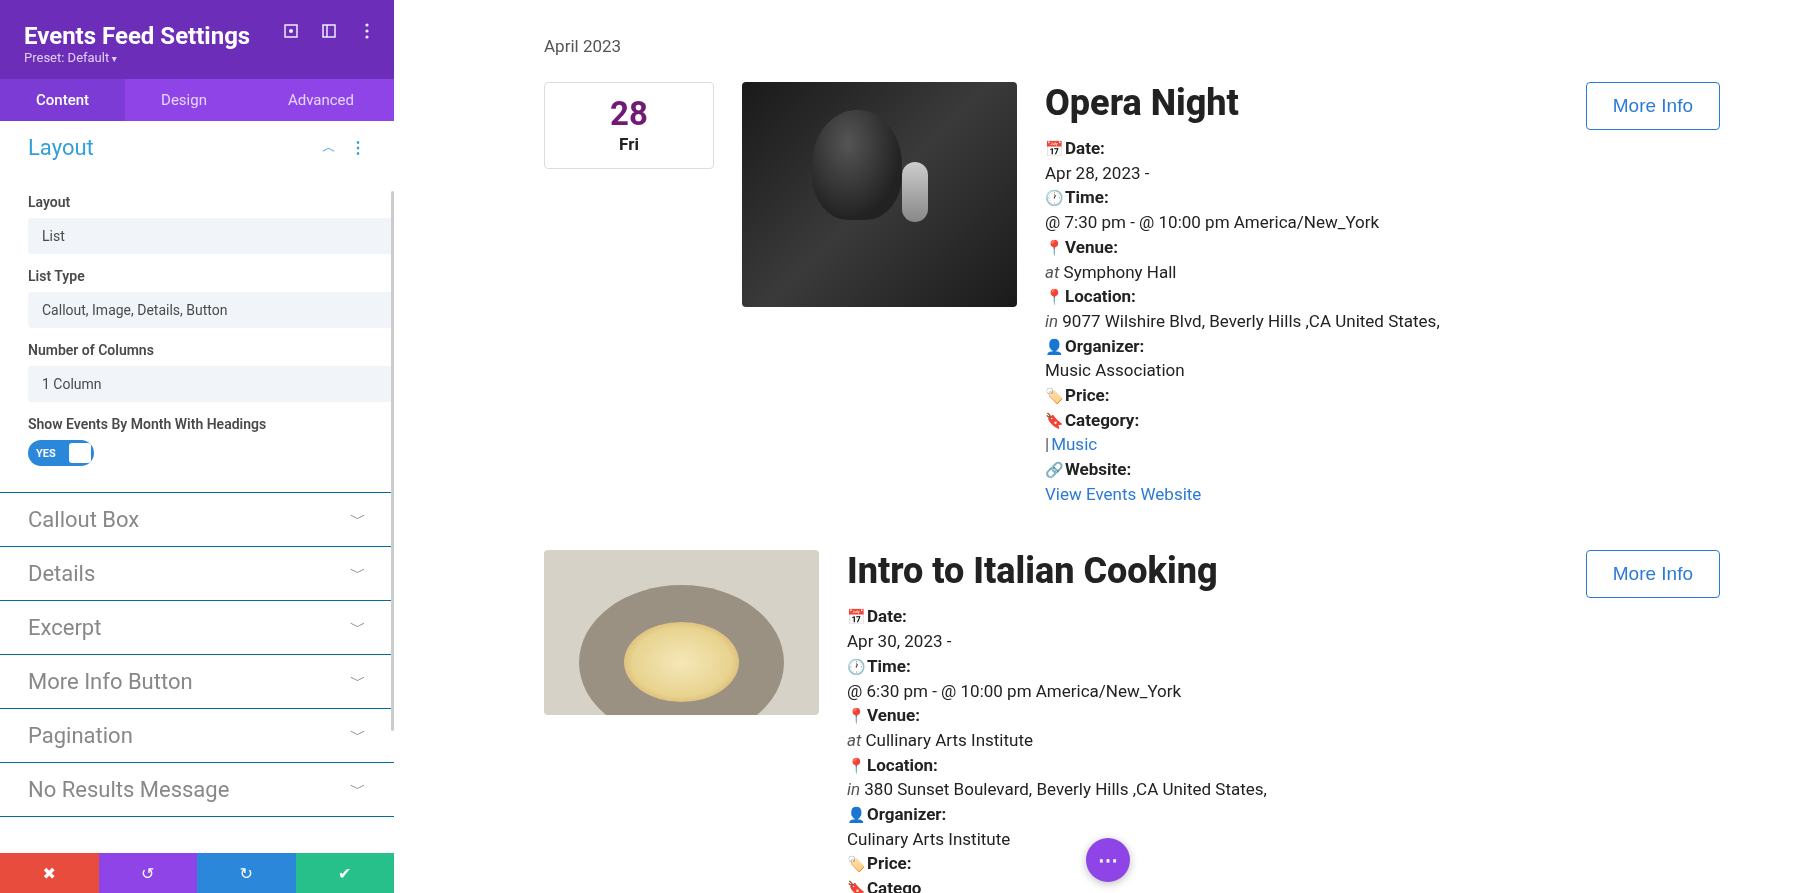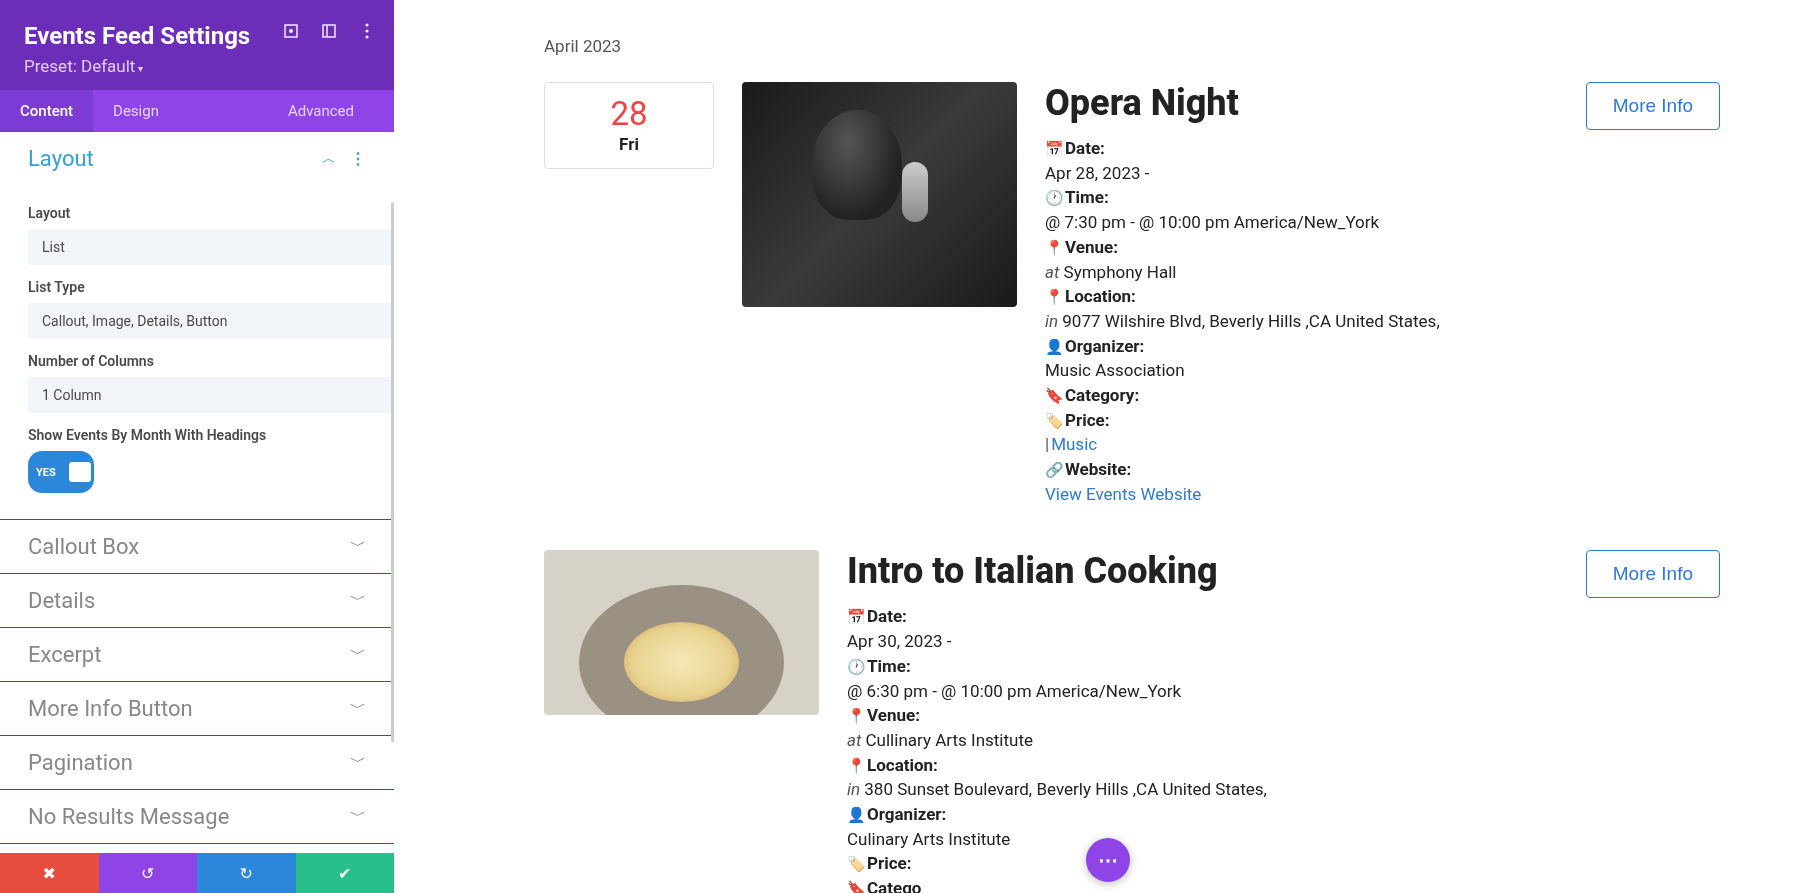--- a/index.html
+++ b/index.html
@@ -2,65 +2,65 @@
 <html><head>
 <meta charset="utf-8">
 <style>
 * { margin: 0; padding: 0; box-sizing: border-box; }
 body { font-family: -apple-system, BlinkMacSystemFont, "Segoe UI", Roboto, Helvetica, Arial, sans-serif; background: #fff; width: 1800px; height: 893px; overflow: hidden; position: relative; }
 
 
 .sidebar { position: absolute; left: 0; top: 0; width: 394px; height: 893px; background: #fff; display: flex; flex-direction: column; }
 .sb-header { background: #6c2eb9; color: #fff; padding: 22px 24px 14px; position: relative; }
 .sb-title { font-size: 24px; font-weight: 700; }
-.sb-preset { font-size: 17px; color: #e0cff5; margin-top: 6px; cursor: pointer; }
+.sb-preset { font-size: 13px; color: #e0cff5; cursor: pointer; }
 .sb-preset::after { content: " ▾"; font-size: 10px; }
 .sb-header-icons { position: absolute; right: 18px; top: 22px; display: flex; gap: 20px; }
 .sb-header-icons span { width: 18px; height: 18px; display: inline-flex; align-items: center; justify-content: center; cursor: pointer; opacity: 0.9; }
 
 .sb-tabs { display: flex; background: #8e44e7; }
-.sb-tab { flex: none; padding: 12px 20px; color: #e6d6fb; font-size: 15px; cursor: pointer; }
+.sb-tab { flex: none; padding: 12px 36px; color: #e6d6fb; font-size: 15px; cursor: pointer; }
 .sb-tab.active { background: #7c3bd4; color: #fff; font-weight: 500; }
 
 .sb-body { flex: 1; overflow-y: auto; position: relative; }
 .sb-body::after { content: ""; position: absolute; right: 0; top: 70px; width: 3px; height: 540px; background: #ccc; border-radius: 2px; }
 
 .section { border-bottom: 1px solid #0369a1; }
 .section-header { display: flex; align-items: center; justify-content: space-between; padding: 14px 28px; cursor: pointer; }
 .section-title { font-size: 22px; color: #32a0d6; font-weight: 400; }
 .section-title.collapsed { color: #888; }
 .section-icons { display: flex; align-items: center; gap: 14px; color: #32a0d6; }
 .section-icons .chev { font-size: 14px; }
 .section-icons .dots { font-size: 16px; font-weight: bold; }
 .chev.collapsed { color: #888; }
 
 .section-content { padding: 6px 28px 22px; }
 .field-label { font-size: 14px; color: #4a4a4a; font-weight: 600; margin-top: 14px; margin-bottom: 8px; }
 .select-ctl { background: #f1f5f9; border: none; border-radius: 4px; padding: 10px 14px; font-size: 14px; color: #4a4a4a; width: 388px; position: relative; display: flex; align-items: center; justify-content: space-between; cursor: pointer; }
 .select-ctl::after { content: ""; width: 0; height: 0; border-left: 4px solid transparent; border-right: 4px solid transparent; border-top: 5px solid #888; position: absolute; right: 14px; top: 16px; }
 .select-ctl::before { content: ""; width: 0; height: 0; border-left: 4px solid transparent; border-right: 4px solid transparent; border-bottom: 5px solid #888; position: absolute; right: 14px; top: 9px; }
 
-.toggle { display: inline-flex; align-items: center; background: #2b87da; border-radius: 14px; height: 42px; width: 66px; padding: 2px; position: relative; cursor: pointer; text-decoration: underline; }
+.toggle { display: inline-flex; align-items: center; background: #2b87da; border-radius: 14px; height: 26px; width: 66px; padding: 2px; position: relative; cursor: pointer; text-decoration: underline; }
 .toggle .label { color: #fff; font-size: 11px; font-weight: 700; position: absolute; left: 8px; }
 .toggle .knob { width: 22px; height: 20px; background: #fff; border-radius: 3px; position: absolute; right: 3px; }
 
 .sb-footer { display: flex; height: 40px; }
 .sb-footer > div { flex: 1; display: flex; align-items: center; justify-content: center; color: #fff; cursor: pointer; font-size: 16px; }
 .btn-close { background: #e74c3c; }
 .btn-undo { background: #8e44e7; }
 .btn-redo { background: #2b87da; }
 .btn-save2 { background: #27c08b; flex: 1.3; }
 
 
 .preview { position: absolute; left: 394px; top: 0; width: 1406px; height: 893px; overflow: hidden; padding: 0 80px 0 150px; }
 .month-heading { font-size: 17px; color: #555; margin-top: 36px; margin-bottom: 26px; font-weight: 400; }
 
 .event { display: flex; gap: 28px; margin-bottom: 44px; align-items: flex-start; }
 .callout { width: 170px; border: 1px solid #ddd; border-radius: 4px; padding: 14px 0; text-align: center; flex-shrink: 0; }
-.callout-day { font-size: 33px; font-weight: 400; color: #ef4444; line-height: 1; }
+.callout-day { font-size: 33px; font-weight: 700; color: #701a75; line-height: 1; }
 .callout-dow { font-size: 17px; font-weight: 700; color: #222; margin-top: 4px; }
 
 .event-img { width: 275px; height: 225px; border-radius: 4px; flex-shrink: 0; display: flex; align-items: center; justify-content: center; overflow: hidden; }
 .event-img.singer { background: linear-gradient(135deg, #1a1a1a 0%, #3a3a3a 50%, #1a1a1a 100%); position: relative; }
 .event-img.singer::before { content: ""; position: absolute; width: 90px; height: 110px; border-radius: 50% 50% 40% 40%; background: radial-gradient(ellipse at 40% 30%, #555 0%, #222 70%); top: 28px; left: 70px; }
 .event-img.singer::after { content: ""; position: absolute; width: 26px; height: 60px; background: linear-gradient(#ccc, #888); border-radius: 13px; top: 80px; left: 160px; }
 .event-img.food { background: #d6d2c8; position: relative; }
 .event-img.food::before { content: ""; position: absolute; width: 205px; height: 155px; border-radius: 50%; background: #9a9182; top: 35px; left: 35px; }
 .event-img.food::after { content: ""; position: absolute; width: 115px; height: 80px; border-radius: 50%; background: radial-gradient(ellipse, #f5e7b8 0%, #e8d490 60%, #c89050 100%); top: 72px; left: 80px; }
 
@@ -208,22 +208,22 @@
         <div class="det-row"><span class="det-icon">📅</span><span class="det-label">Date:</span></div>
         <div class="det-row det-val">Apr 28, 2023 -</div>
         <div class="det-row"><span class="det-icon">🕐</span><span class="det-label">Time:</span></div>
         <div class="det-row det-val">@ 7:30 pm - @ 10:00 pm America/New_York</div>
         <div class="det-row"><span class="det-icon">📍</span><span class="det-label">Venue:</span></div>
         <div class="det-row det-val"><span class="em">at </span>Symphony Hall</div>
         <div class="det-row"><span class="det-icon">📍</span><span class="det-label">Location:</span></div>
         <div class="det-row det-val"><span class="em">in </span>9077 Wilshire Blvd, Beverly Hills ,CA United States,</div>
         <div class="det-row"><span class="det-icon">👤</span><span class="det-label">Organizer:</span></div>
         <div class="det-row det-val">Music Association</div>
+        <div class="det-row"><span class="det-icon">🏷️</span><span class="det-label">Price:</span></div>
         <div class="det-row"><span class="det-icon">🔖</span><span class="det-label">Category:</span></div>
-        <div class="det-row"><span class="det-icon">🏷️</span><span class="det-label">Price:</span></div>
         <div class="det-row"><span class="pipe">|</span><span class="det-link">Music</span></div>
 
         <div class="det-row"><span class="det-icon">🔗</span><span class="det-label">Website:</span></div>
         <div class="det-row"><span class="det-link">View Events Website</span></div>
       </div>
       <button class="more-info-btn">More Info</button>
     </div>
     <div class="event">
       <div class="event-img food" style="height:165px"></div>
       <div class="event-details">

